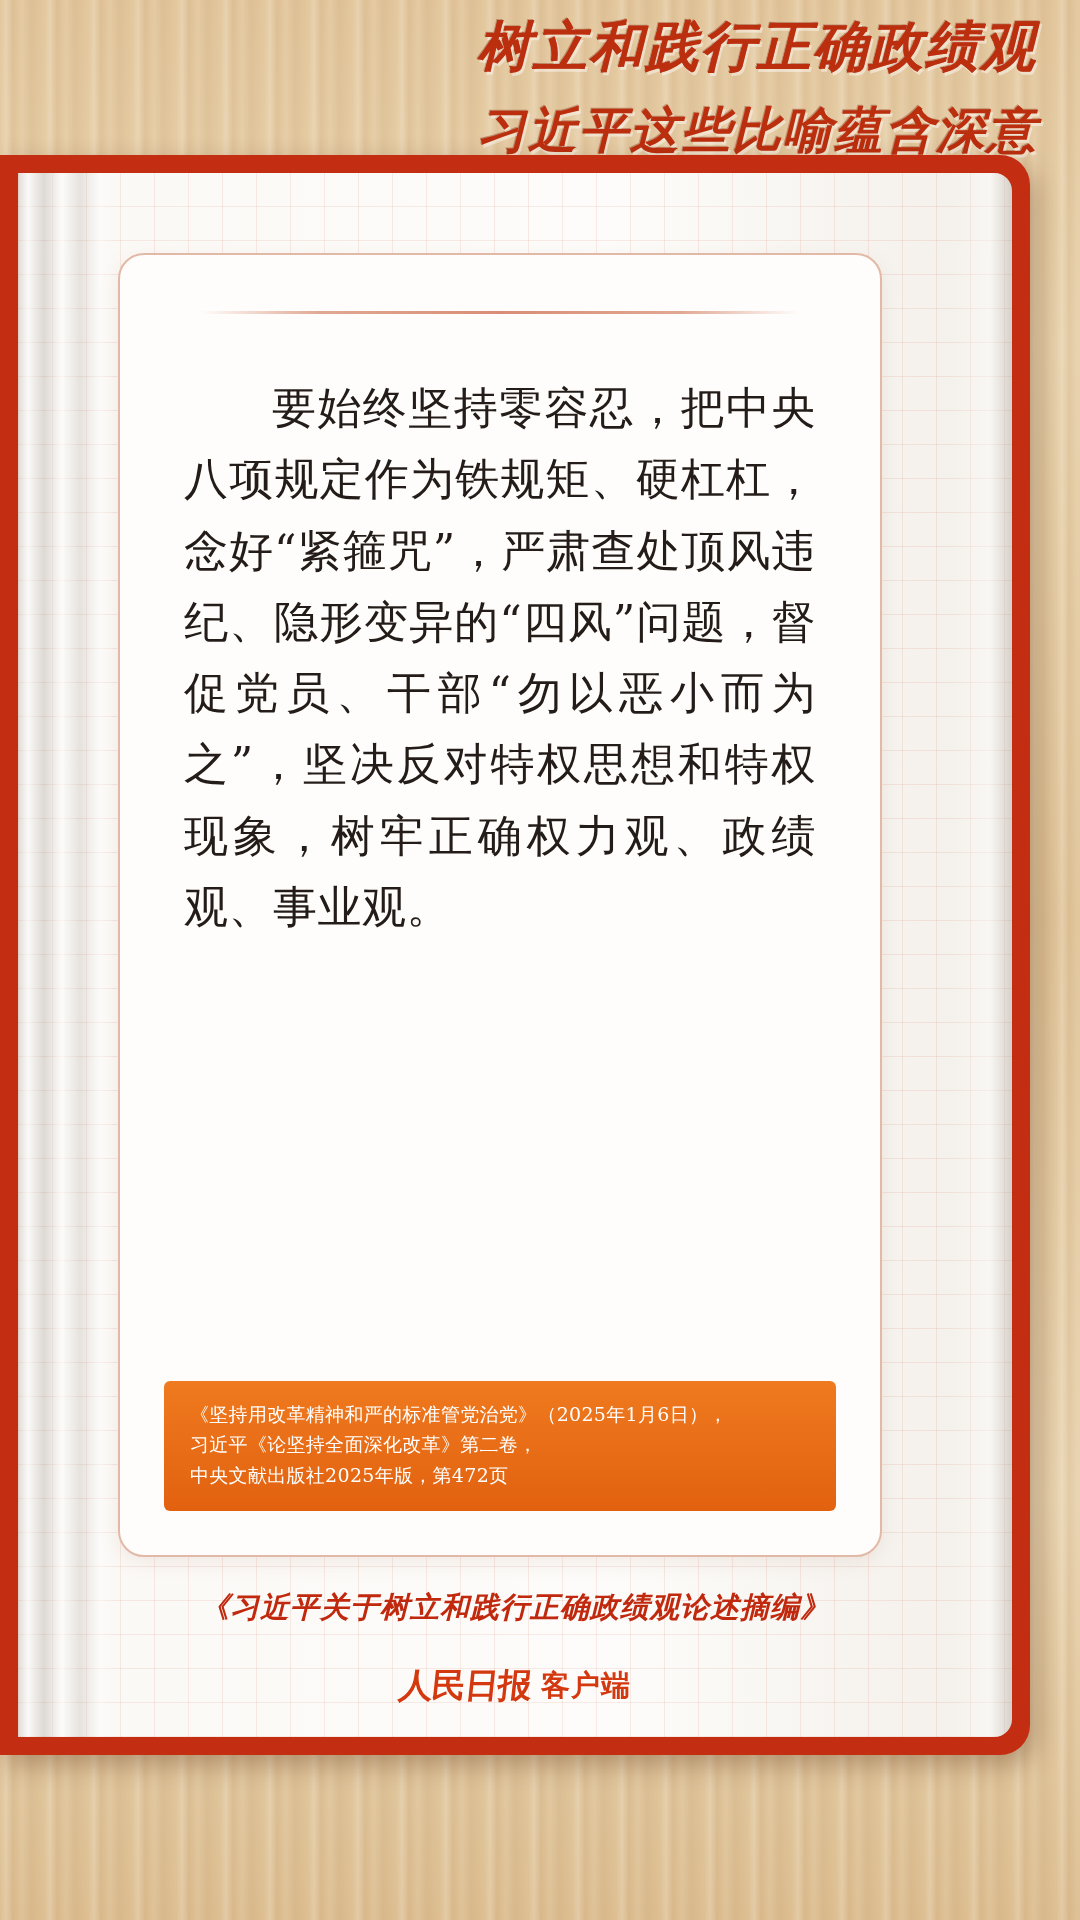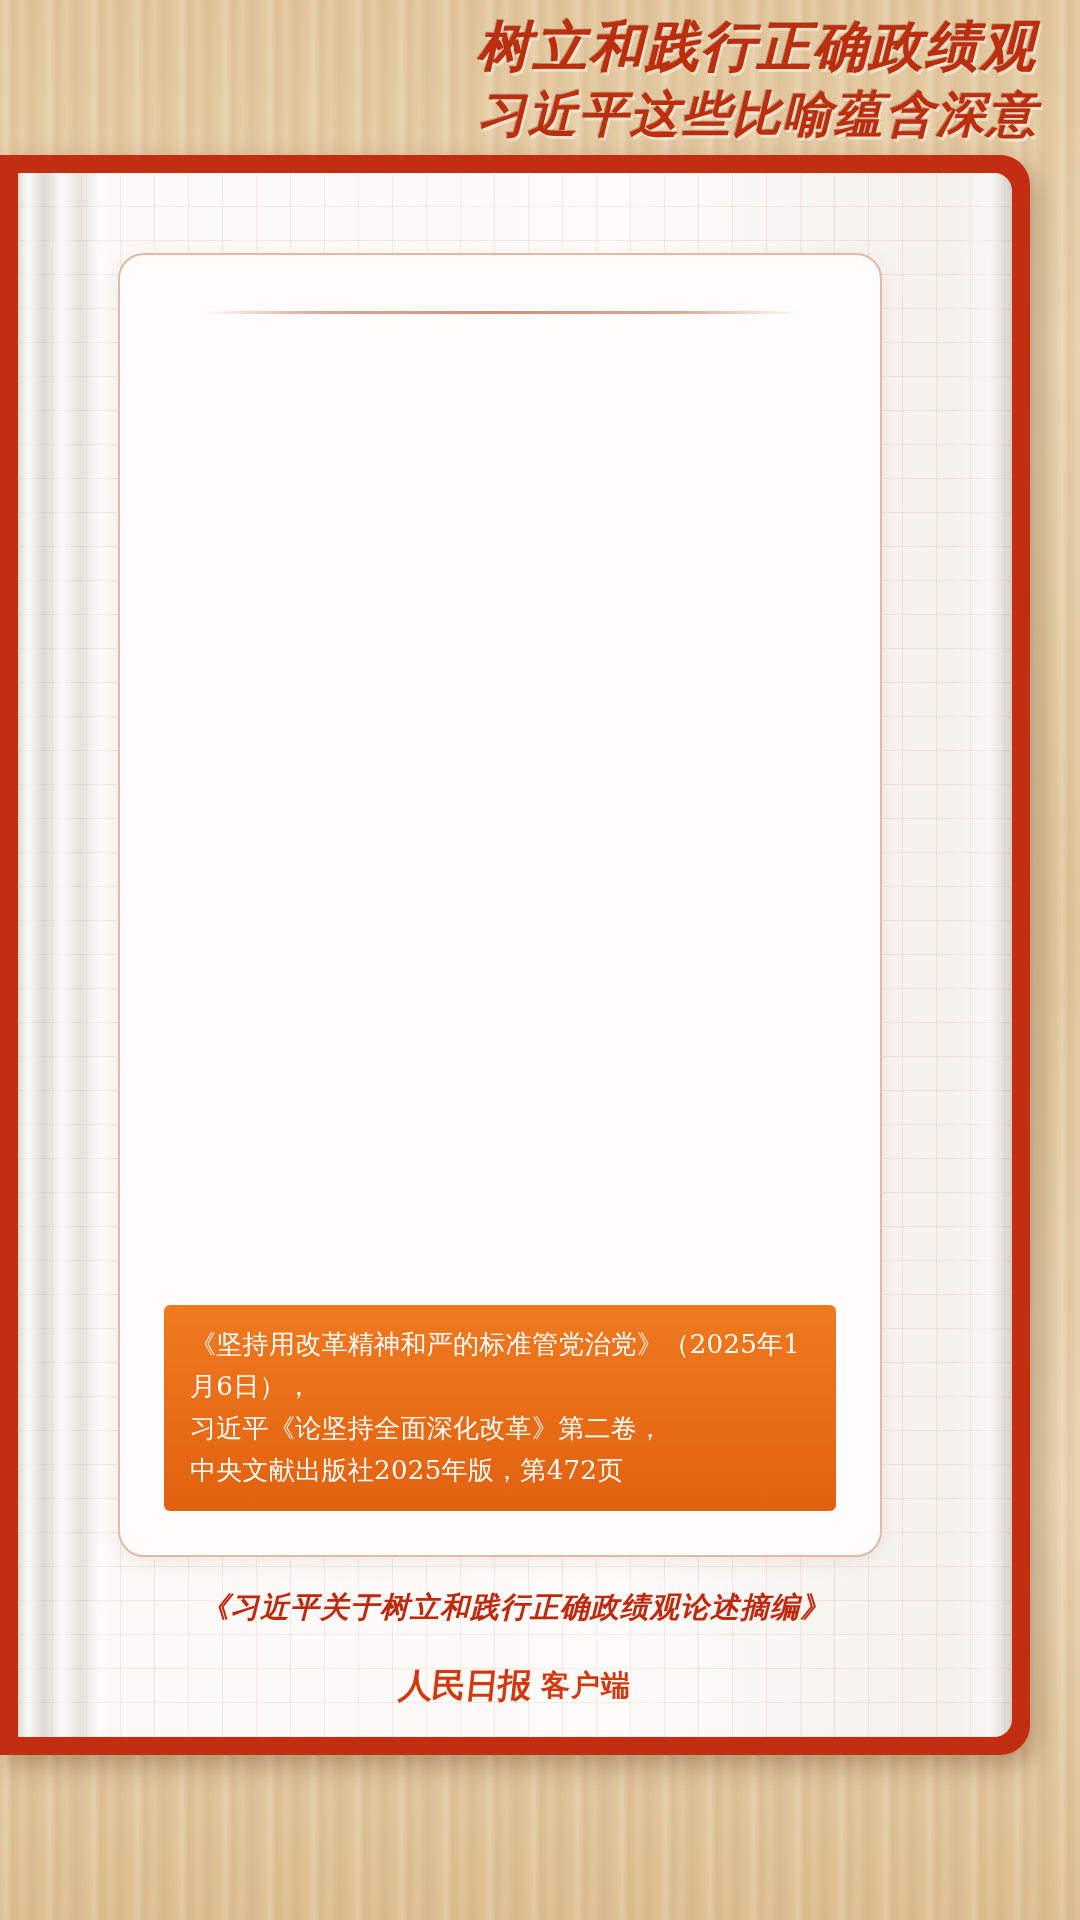--- a/index.html
+++ b/index.html
@@ -54,21 +54,21 @@
     color: #b42a10;
     text-shadow: 2px 3px 0 rgba(255,255,255,0.45), -1px -1px 0 rgba(120,30,10,0.35);
     background: linear-gradient(180deg,#d8441c 0%, #a82208 70%);
     -webkit-background-clip: text;
     background-clip: text;
     color: #bb2e0e;
   }
   .header-title .l2 {
     font-size: 49px;
     color: #bb2e0e;
-    margin-top: 6px;
+    margin-top: 22px;
     text-shadow: 2px 3px 0 rgba(255,255,255,0.45), -1px -1px 0 rgba(120,30,10,0.35);
   }
 
   
   .card-shadow {
     position: absolute;
     left: 0px;
     top: 155px;
     width: 1030px;
     height: 1600px;
@@ -164,21 +164,21 @@
     display: flex;
     justify-content: center;
   }
   .source-inner {
     width: 620px;
     background: linear-gradient(180deg,#ef7a1f 0%, #e2610f 100%);
     border-radius: 6px;
     padding: 18px 26px 20px 26px;
     color: #ffffff;
     font-family: "DejaVu Serif", serif;
-    font-size: 26px;
+    font-size: 19px;
     line-height: 1.62;
     letter-spacing: 0.3px;
   }
 
   
   .footer-ref {
     position: absolute;
     left: 0;
     top: 1415px;
     width: 100%;
@@ -238,20 +238,21 @@
     </div>
   </div>
 
   <div class="card-shadow">
     <div class="card-inner">
       <div class="binding"></div>
       <div class="binding-right"></div>
 
       <div class="sheet">
         <div class="divider"></div>
+        <div class="body-text">要始终坚持零容忍，把中央八项规定作为铁规矩、硬杠杠，念好“紧箍咒”，严肃查处顶风违纪、隐形变异的“四风”问题，督促党员、干部“勿以恶小而为之”，坚决反对特权思想和特权现象，树牢正确权力观、政绩观、事业观。</div>
 
         <div class="source-box">
           <div class="source-inner">《坚持用改革精神和严的标准管党治党》（2025年1月6日），<br>习近平《论坚持全面深化改革》第二卷，<br>中央文献出版社2025年版，第472页</div>
         </div>
       </div>
 
       <div class="footer-ref">《习近平关于树立和践行正确政绩观论述摘编》</div>
 
       <div class="brand">
         <span class="brand-rmrb">人民日报</span>

